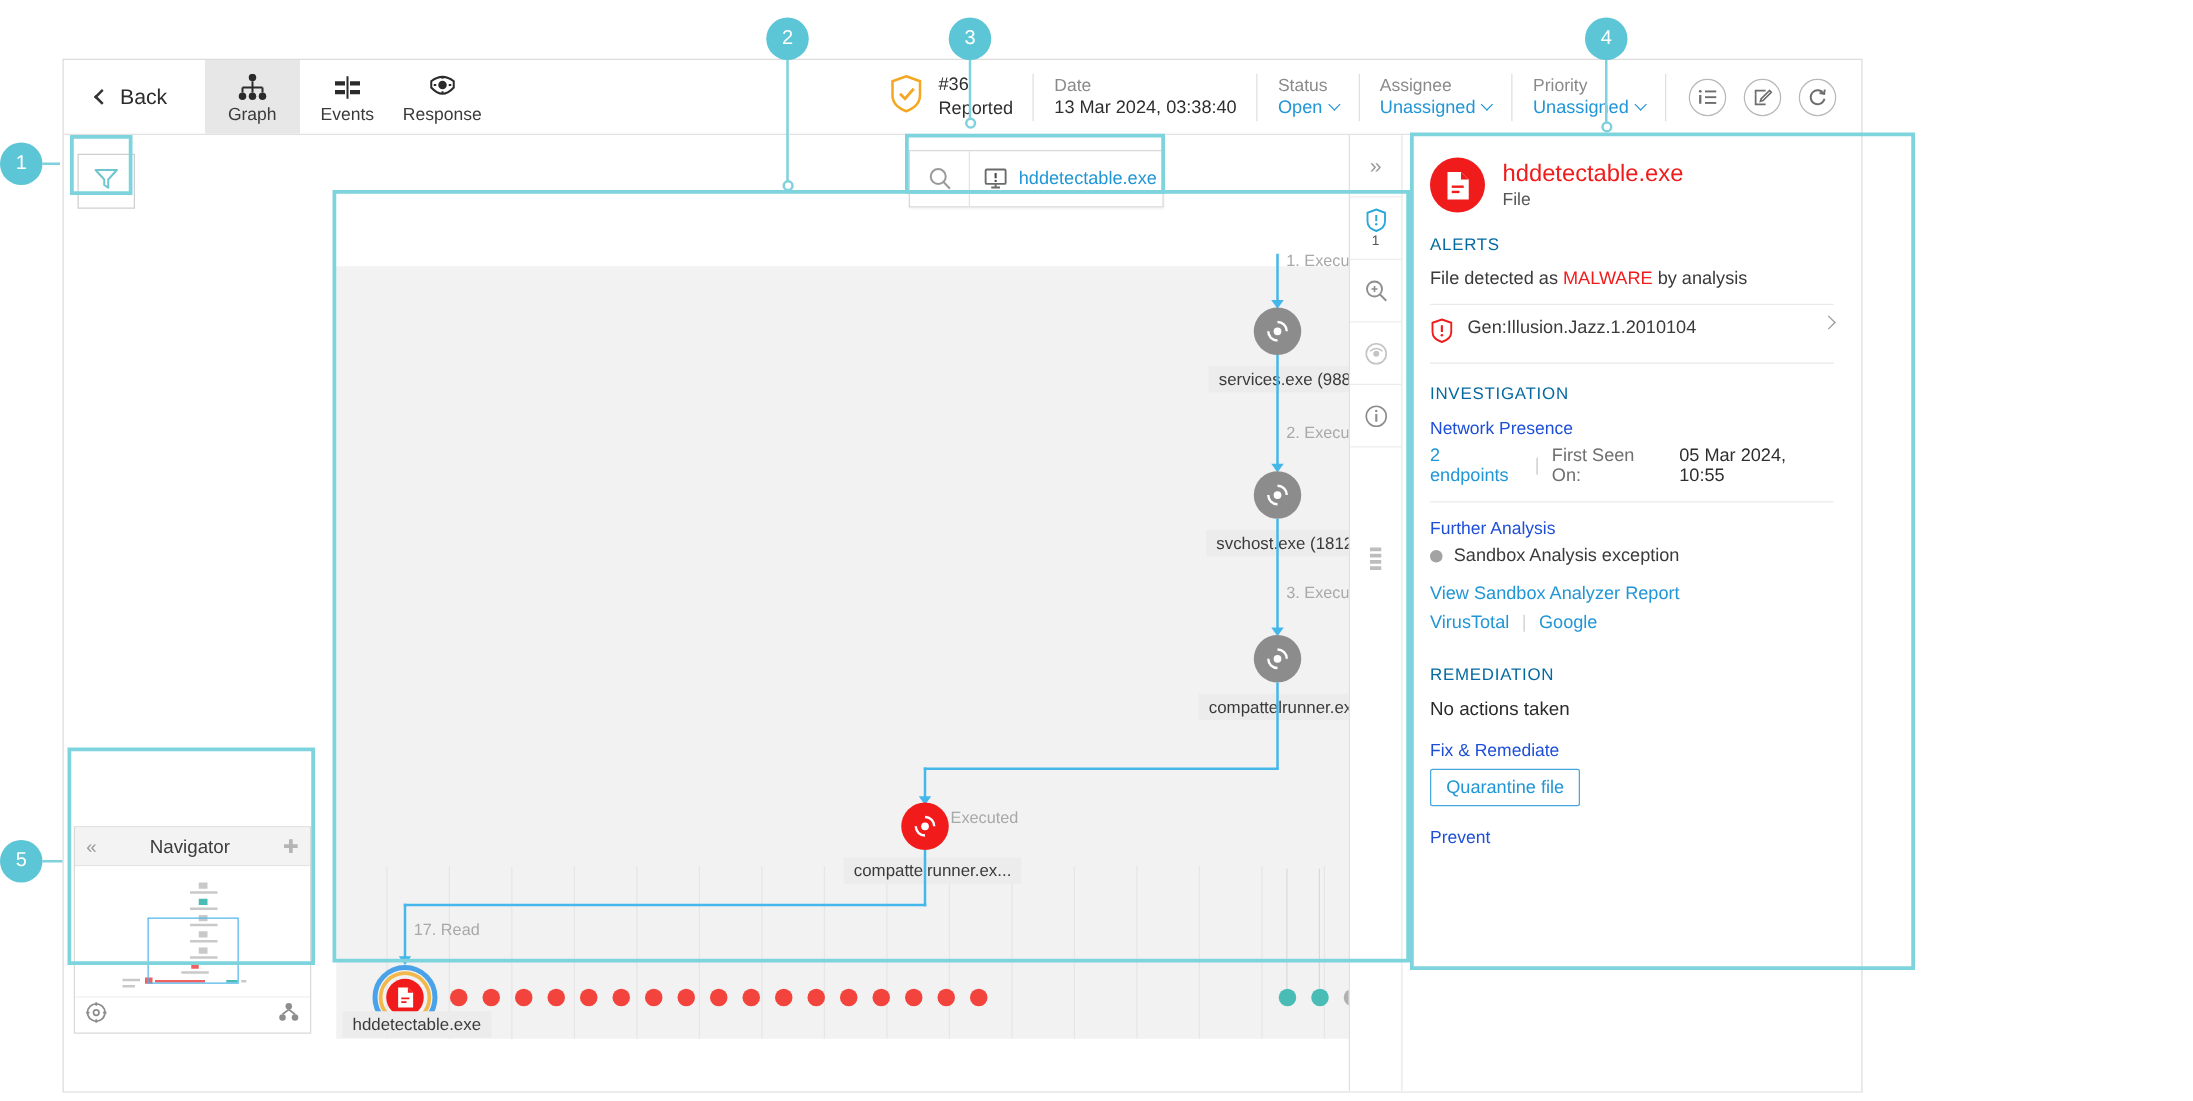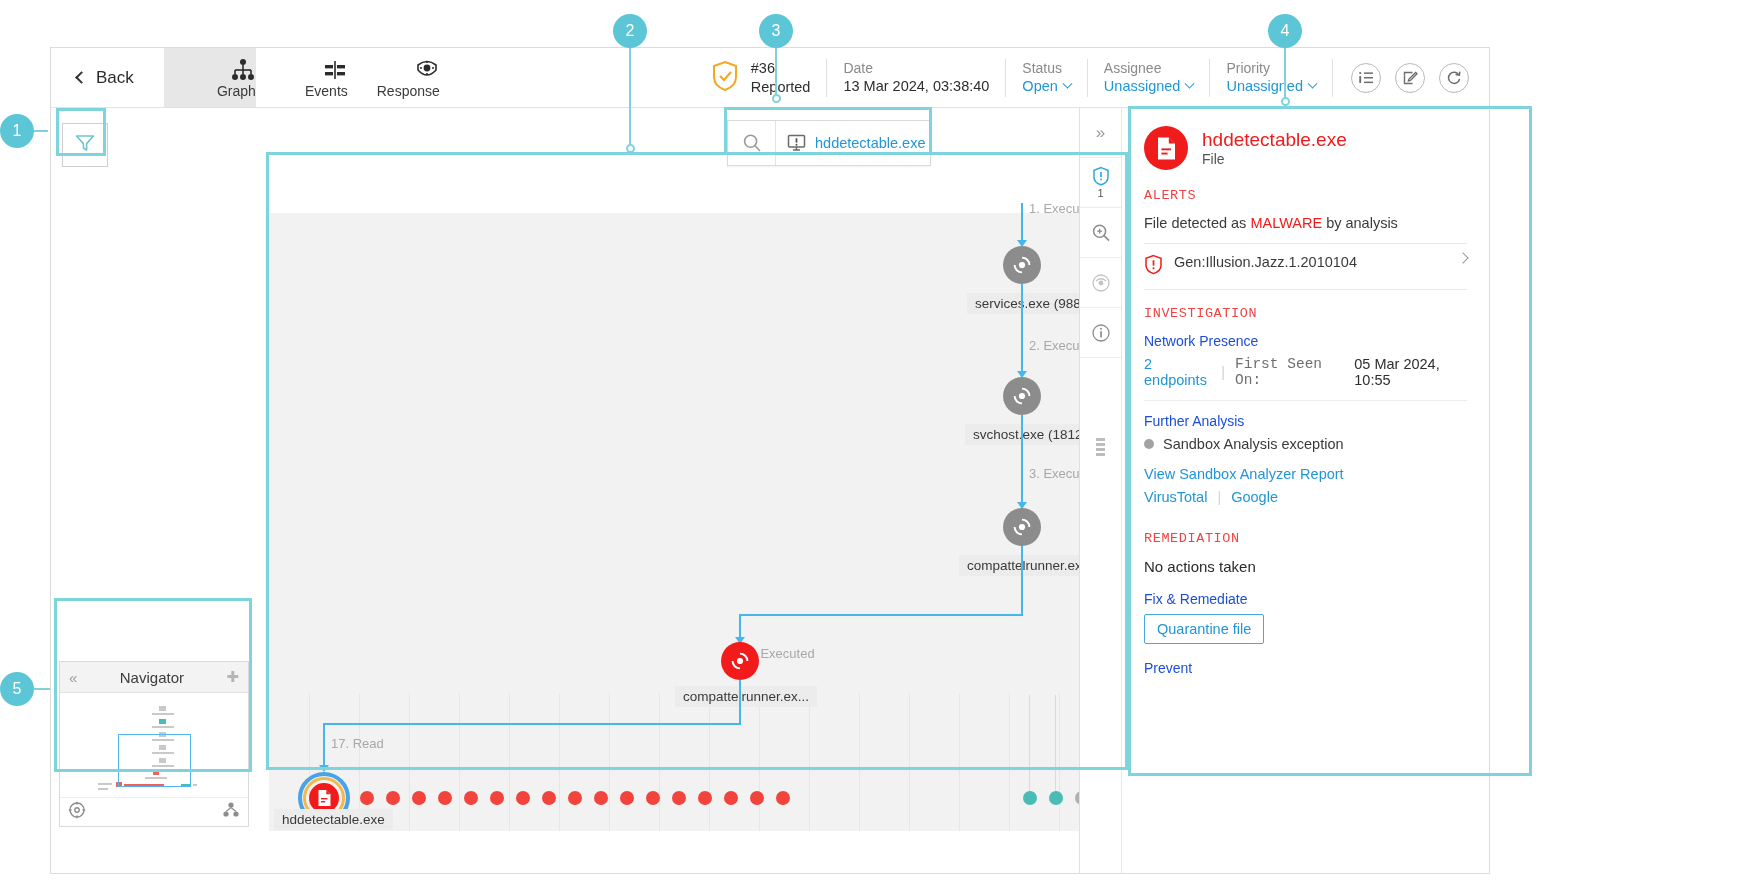--- a/index.html
+++ b/index.html
@@ -53,22 +53,22 @@
     padding: 0 30px 0 26px;
     font-size: 17px; color: #2c2c2c;
     cursor: pointer;
   }
   .chev-left {
     display:inline-block; width: 9px; height: 9px;
     border-left: 2px solid #333; border-bottom: 2px solid #333;
     transform: rotate(45deg);
   }
   .tb-tab {
-    width: 92px;
-    display: flex; flex-direction: column; align-items: flex-end; justify-content: center;
+    width: 76px;
+    display: flex; flex-direction: column; align-items: center; justify-content: center;
     gap: 2px;
     font-size: 14px; color: #3a3a3a;
     cursor: pointer;
   }
   .tb-tab.active { background: #e7e7e7; }
   .tb-tab .tico { height: 24px; display:flex; align-items:flex-end; }
   .tb-spacer { flex: 1; }
 
   .meta-group {
     display: flex; align-items: center;
@@ -197,35 +197,35 @@
   .rail-grip i { display:block; width:9px; height:3px; background:#bdbdbd; }
   .rcontent { flex: 1; padding: 18px 22px 0 22px; overflow: hidden; }
 
   .file-head { display:flex; align-items:center; gap:14px; margin-bottom: 18px;}
   .file-avatar {
     width: 44px; height: 44px; border-radius: 50%; background:#f01b1b;
     display:flex; align-items:center; justify-content:center; flex: 0 0 auto;
   }
   .file-name { font-size: 19px; color:#f01b1b; line-height:1.2;}
   .file-type { font-size: 14px; color:#555; }
-  .sec-title { font-size: 13.5px; letter-spacing:.6px; color:#ef4444; margin: 16px 0 12px; font-family: Liberation Mono, monospace;}
+  .sec-title { font-size: 13.5px; letter-spacing:.6px; color:#0369a1; margin: 16px 0 12px;}
   .alert-text { font-size: 14.5px; color:#3a3a3a; margin-bottom: 12px;}
   .alert-text .mal { color:#f01b1b; }
   .alert-row {
     display:flex; align-items:flex-start; gap:11px;
     border-top:1px solid #e9e9e9; border-bottom:1px solid #e9e9e9;
     padding: 10px 0; cursor:pointer;
   }
   .alert-row .name { flex:1; font-size:14.5px; color:#3a3a3a; }
   .chev-right { width:8px;height:8px;border-right:1.7px solid #9a9a9a;border-top:1.7px solid #9a9a9a;transform:rotate(45deg); }
   .row-label { font-size: 14px; color:#1d4ed8; margin-bottom: 7px; }
   .np-row { display:flex; align-items:center; gap:10px; font-size:14.5px; padding-bottom:12px; border-bottom:1px solid #ececec;}
   .np-row .lk { color:#2196d6; cursor:pointer; }
   .np-row .sep { color:#d0d0d0; }
-  .np-row .lbl { color:#6f6f6f;font-family:Liberation Mono, monospace; }
+  .np-row .lbl { color:#6f6f6f; }
   .np-row .val { color:#2e2e2e; }
   .fa-block { padding-top: 12px; }
   .fa-status { display:flex; align-items:center; gap:9px; font-size:14.5px; color:#3a3a3a; margin-bottom: 14px;}
   .gdot { width:10px;height:10px;border-radius:50%;background:#a3a3a3; }
   .lk-line { font-size:14.5px; color:#2196d6; cursor:pointer; margin-bottom: 7px;}
   .lk-inline { display:flex; align-items:center; gap:10px; font-size:14.5px; }
   .lk-inline span.l { color:#2196d6; cursor:pointer; }
   .lk-inline span.s { color:#d5d5d5; }
   .plain { font-size:15px; color:#2b2b2b; margin-bottom: 16px;}
   .btn-out {

